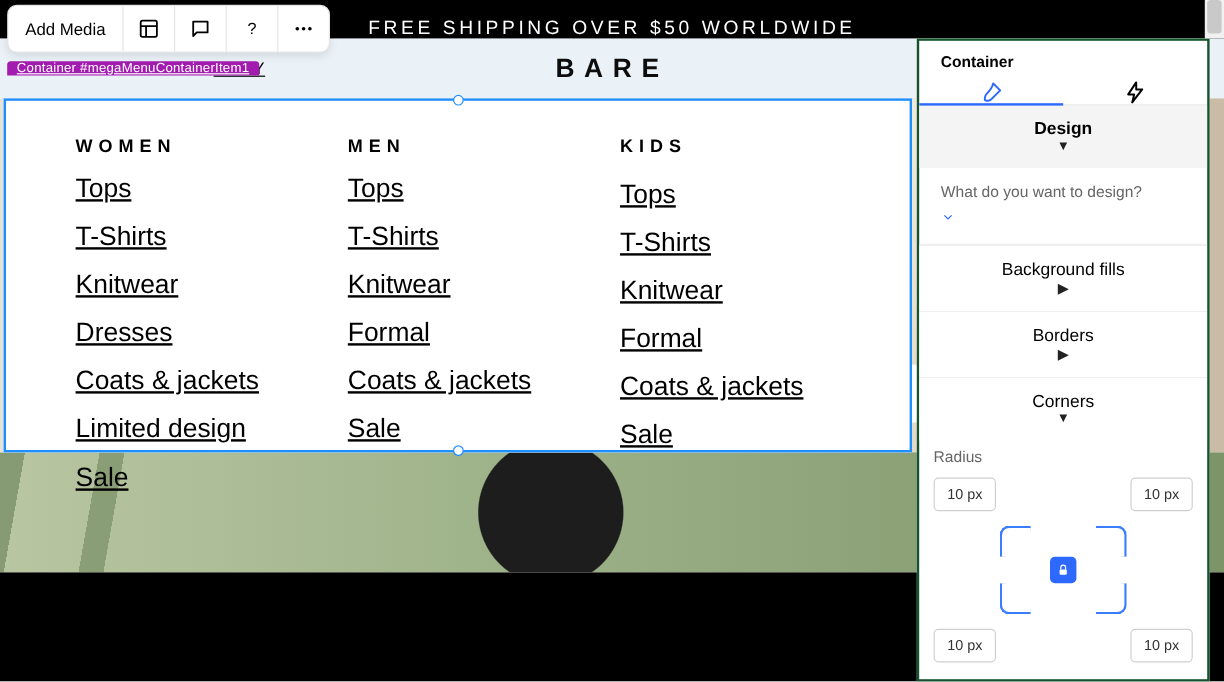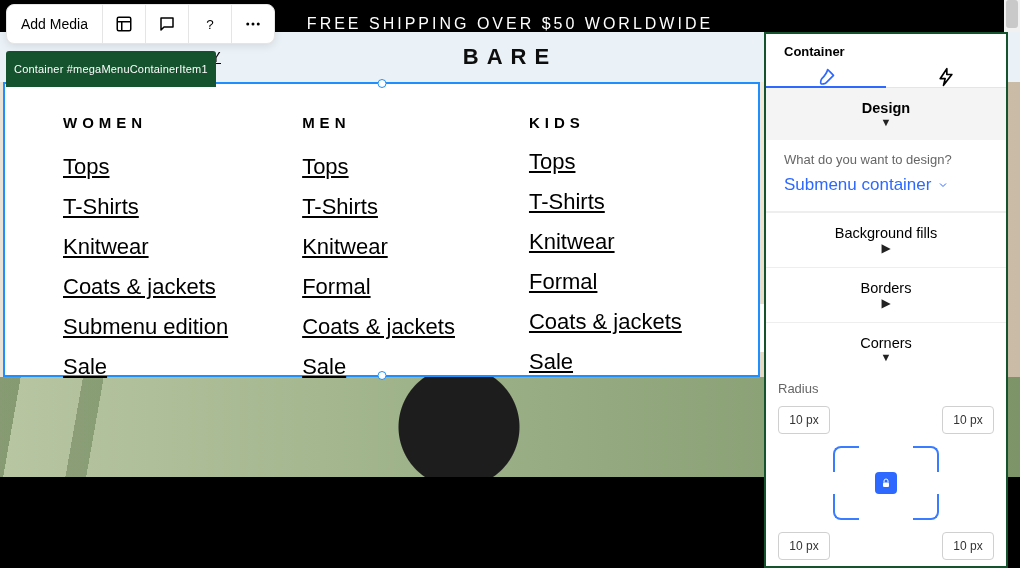--- a/index.html
+++ b/index.html
@@ -53,27 +53,28 @@
     }
     .toolbar .tb-btn:last-child { border-right: none; }
     .toolbar .tb-btn.icon-only { padding: 0 12px; }
     .toolbar .tb-btn svg { width: 18px; height: 18px; display: block; }
 
     
     .sel-chip {
       position: absolute;
       top: 51px;
       left: 6px;
-      background: #14532d;
+      background: #a21caf;
       color: #fff;
       font-size: 11px;
-      padding: 12px 8px;
+      padding: 0 8px;
       border-radius: 3px 3px 0 0;
       z-index: 40;
       letter-spacing: 0.2px;
+      text-decoration: underline;
     }
 
     
     .site-header {
       position: absolute;
       top: 32px;
       left: 0;
       right: 0;
       height: 50px;
       background: #eaf1f7;
@@ -165,21 +166,21 @@
       border: 2px solid #1f8fff;
       z-index: 30;
       display: flex;
       padding: 30px 0 0 58px;
       gap: 74px;
     }
     .mega .col h3 {
       font-size: 15px;
       font-weight: 700;
       letter-spacing: 5px;
-      margin-bottom: 19px;
+      margin-bottom: 9px;
       color: #000;
     }
     .mega .col a {
       display: block;
       font-size: 22px;
       color: #000;
       text-decoration: underline;
       margin-bottom: 6px;
       line-height: 1.55;
     }
@@ -408,22 +409,23 @@
 
 <div class="mega">
   <div class="handle top"></div>
   <div class="handle bot"></div>
 
   <div class="col">
     <h3>WOMEN</h3>
     <a>Tops</a>
     <a>T-Shirts</a>
     <a>Knitwear</a>
+    <a>Dresses</a>
     <a>Coats &amp; jackets</a>
-    <a>Submenu edition</a>
+    <a>Limited design</a>
     <a>Sale</a>
   </div>
 
   <div class="col">
     <h3>MEN</h3>
     <a>Tops</a>
     <a>T-Shirts</a>
     <a>Knitwear</a>
     <a>Formal</a>
     <a>Coats &amp; jackets</a>
@@ -458,21 +460,20 @@
   </div>
 
   <div class="sect">
     <div class="sect-head bold">
       <span>Design</span>
       <span class="caret">▼</span>
     </div>
     <div class="subsect">
       <div class="q">What do you want to design?</div>
       <div class="ddl">
-        <span>Submenu container</span>
         <svg viewBox="0 0 24 24">
             <path d="M6 9l6 6 6-6" fill="none" stroke="#2d68ff" stroke-width="2"></path>
           </svg>
       </div>
     </div>
   </div>
 
   <div class="sect">
     <div class="sect-head">
       <span>Background fills</span>

